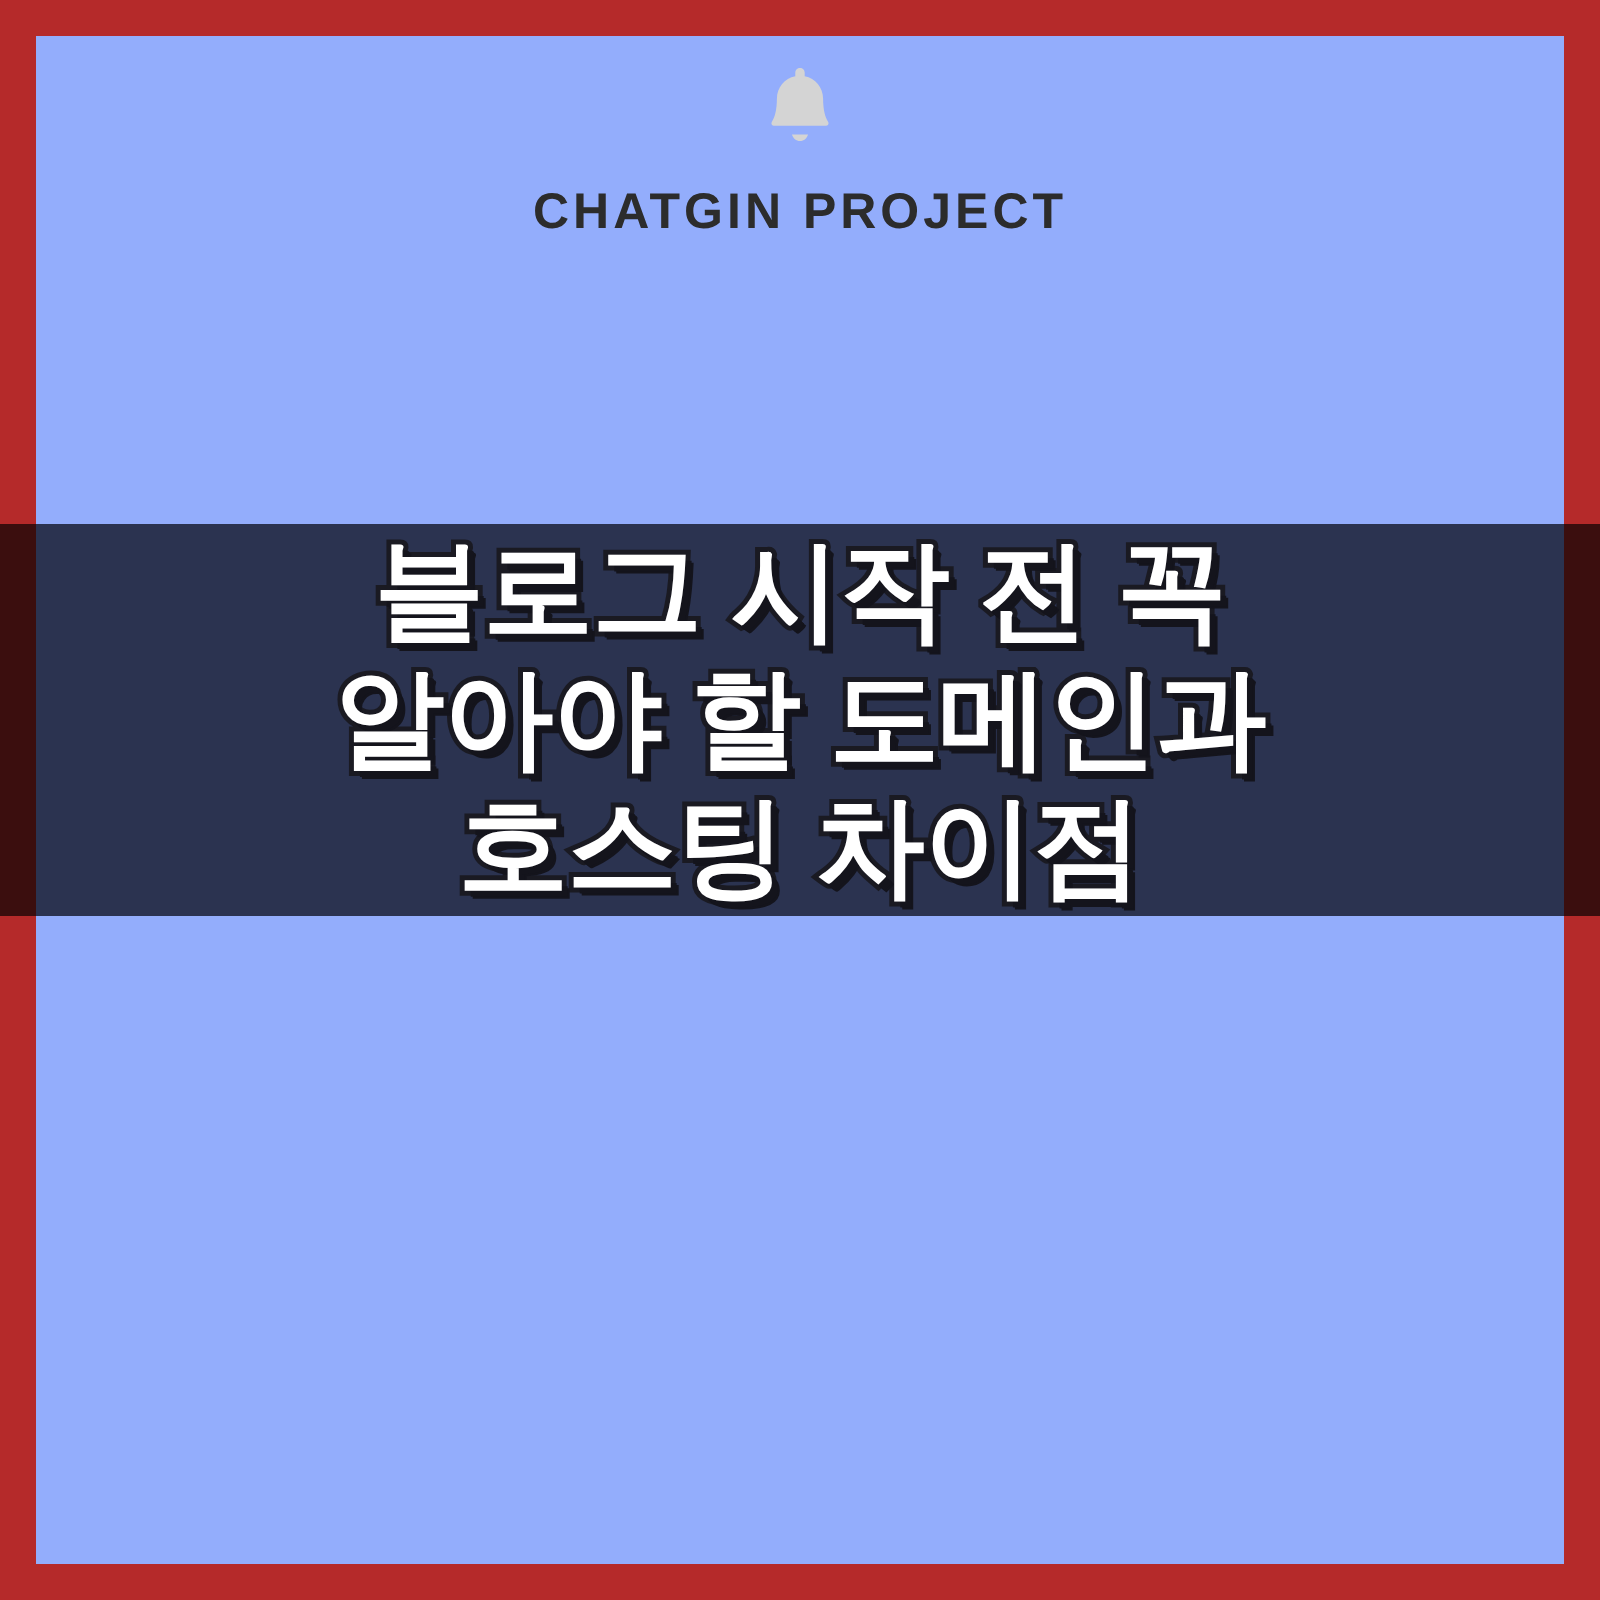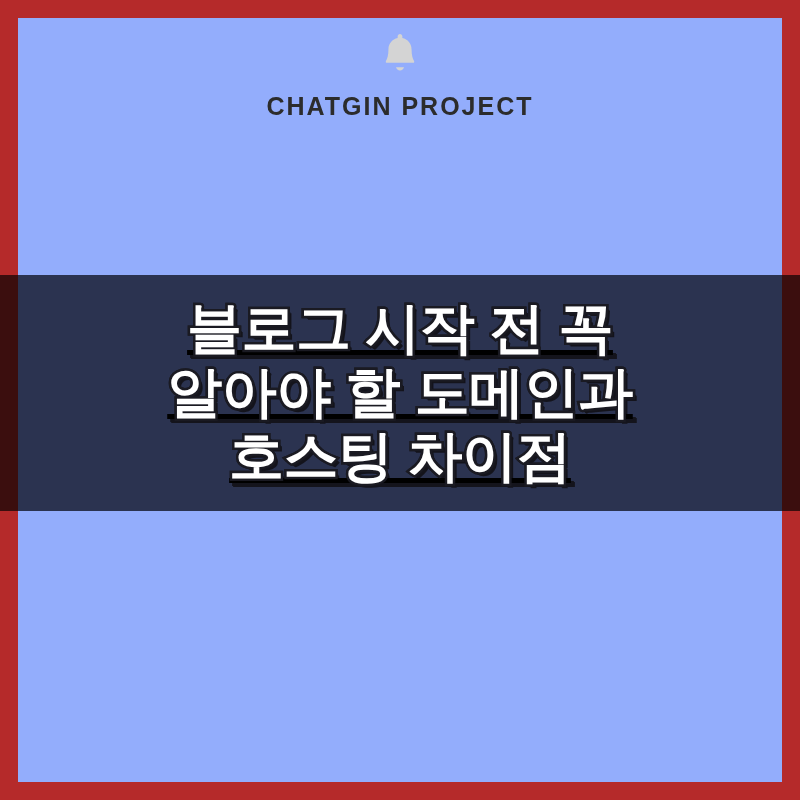--- a/index.html
+++ b/index.html
@@ -60,27 +60,26 @@
     text-align: center;
     white-space: nowrap;
     font-family: "Liberation Sans", "DejaVu Sans", sans-serif;
   }
 
   
   .title-band {
     position: absolute;
     left: 0;
     right: 0;
-    top: 275px;
-    height: 236px;
+    top: 262px;
+    height: 196px;
     background: #2B3350;
     display: flex;
     align-items: center;
     justify-content: center;
-    text-decoration: underline;
   }
 
   
   .band-edge {
     position: absolute;
     top: 0;
     bottom: 0;
     width: 18px;
     background: #3B0E0E;
   }

